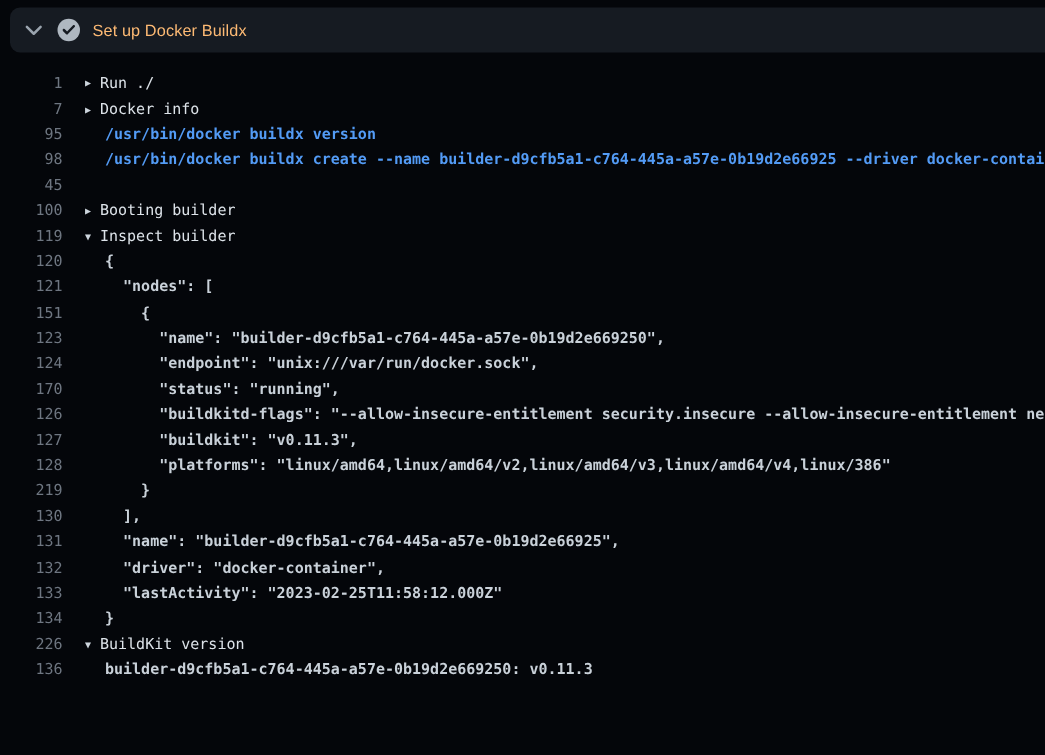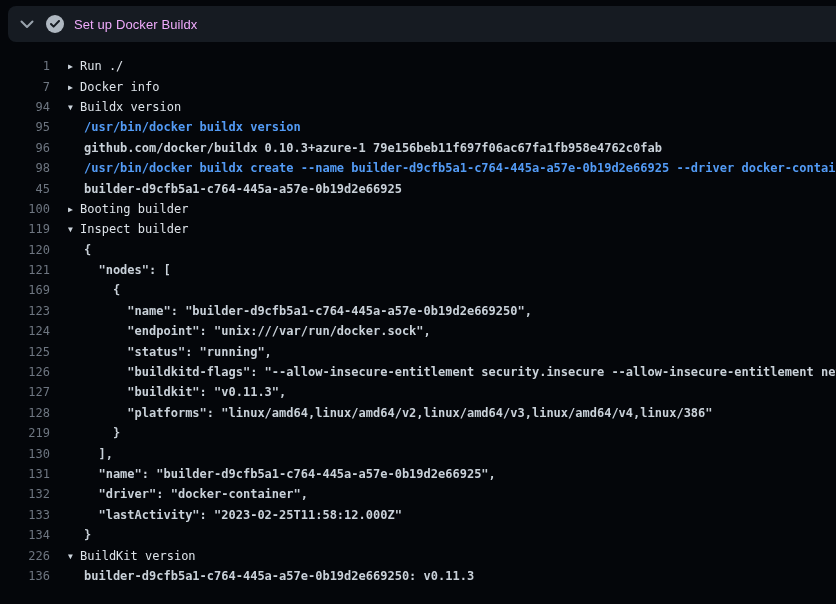--- a/index.html
+++ b/index.html
@@ -27,21 +27,21 @@
   }
   .status-circle {
     width: 18px; height: 18px;
     border-radius: 50%;
     background: #afb8c1;
     display: flex; align-items: center; justify-content: center;
     margin: 0 10px 0 4px;
     flex-shrink: 0;
   }
   .step-title {
-    color: #f0abfc;
+    color: #fdba74;
     font-size: 13px;
     font-weight: 500;
     letter-spacing: 0.1px;
   }
   
   .log-area {
     padding-top: 14px;
     font-family: "DejaVu Sans Mono", "Liberation Mono", monospace;
     font-size: 12px;
   }
@@ -102,70 +102,61 @@
 
 <div class="log-area">
     <div class="row group">
     <a class="num">1</a>
     <div class="txt"><span class="arrow">▶</span><span class="t">Run ./</span></div>
   </div>
     <div class="row group">
     <a class="num">7</a>
     <div class="txt"><span class="arrow">▶</span><span class="t">Docker info</span></div>
   </div>
-    <div class="row group">
-    <a class="num">94</a>
-    <div class="txt"><span class="arrow">▼</span><span class="t">Buildx version</span></div>
-  </div>
     <div class="row plain command">
     <a class="num">95</a>
     <div class="txt"><span class="t">/usr/bin/docker buildx version</span></div>
   </div>
-    <div class="row plain output">
-    <a class="num">96</a>
-    <div class="txt"><span class="t">github.com/docker/buildx 0.10.3+azure-1 79e156beb11f697f06ac67fa1fb958e4762c0fab</span></div>
-  </div>
     <div class="row plain command">
     <a class="num">98</a>
     <div class="txt"><span class="t">/usr/bin/docker buildx create --name builder-d9cfb5a1-c764-445a-a57e-0b19d2e66925 --driver docker-container</span></div>
   </div>
     <div class="row plain output">
     <a class="num">45</a>
-    <div class="txt"><span class="t">builder-d9cfb5a1-c764-445a-a57e-0b19d2e66925</span></div>
   </div>
     <div class="row group">
     <a class="num">100</a>
     <div class="txt"><span class="arrow">▶</span><span class="t">Booting builder</span></div>
   </div>
     <div class="row group">
     <a class="num">119</a>
     <div class="txt"><span class="arrow">▼</span><span class="t">Inspect builder</span></div>
   </div>
     <div class="row plain output">
     <a class="num">120</a>
     <div class="txt"><span class="t">{</span></div>
   </div>
     <div class="row plain output">
     <a class="num">121</a>
     <div class="txt"><span class="t">  "nodes": [</span></div>
   </div>
     <div class="row plain output">
-    <a class="num">169</a>
+    <a class="num">151</a>
     <div class="txt"><span class="t">    {</span></div>
   </div>
     <div class="row plain output">
     <a class="num">123</a>
     <div class="txt"><span class="t">      "name": "builder-d9cfb5a1-c764-445a-a57e-0b19d2e669250",</span></div>
   </div>
     <div class="row plain output">
     <a class="num">124</a>
     <div class="txt"><span class="t">      "endpoint": "unix:///var/run/docker.sock",</span></div>
   </div>
     <div class="row plain output">
-    <a class="num">125</a>
+    <a class="num">170</a>
     <div class="txt"><span class="t">      "status": "running",</span></div>
   </div>
     <div class="row plain output">
     <a class="num">126</a>
     <div class="txt"><span class="t">      "buildkitd-flags": "--allow-insecure-entitlement security.insecure --allow-insecure-entitlement networ</span></div>
   </div>
     <div class="row plain output">
     <a class="num">127</a>
     <div class="txt"><span class="t">      "buildkit": "v0.11.3",</span></div>
   </div>

